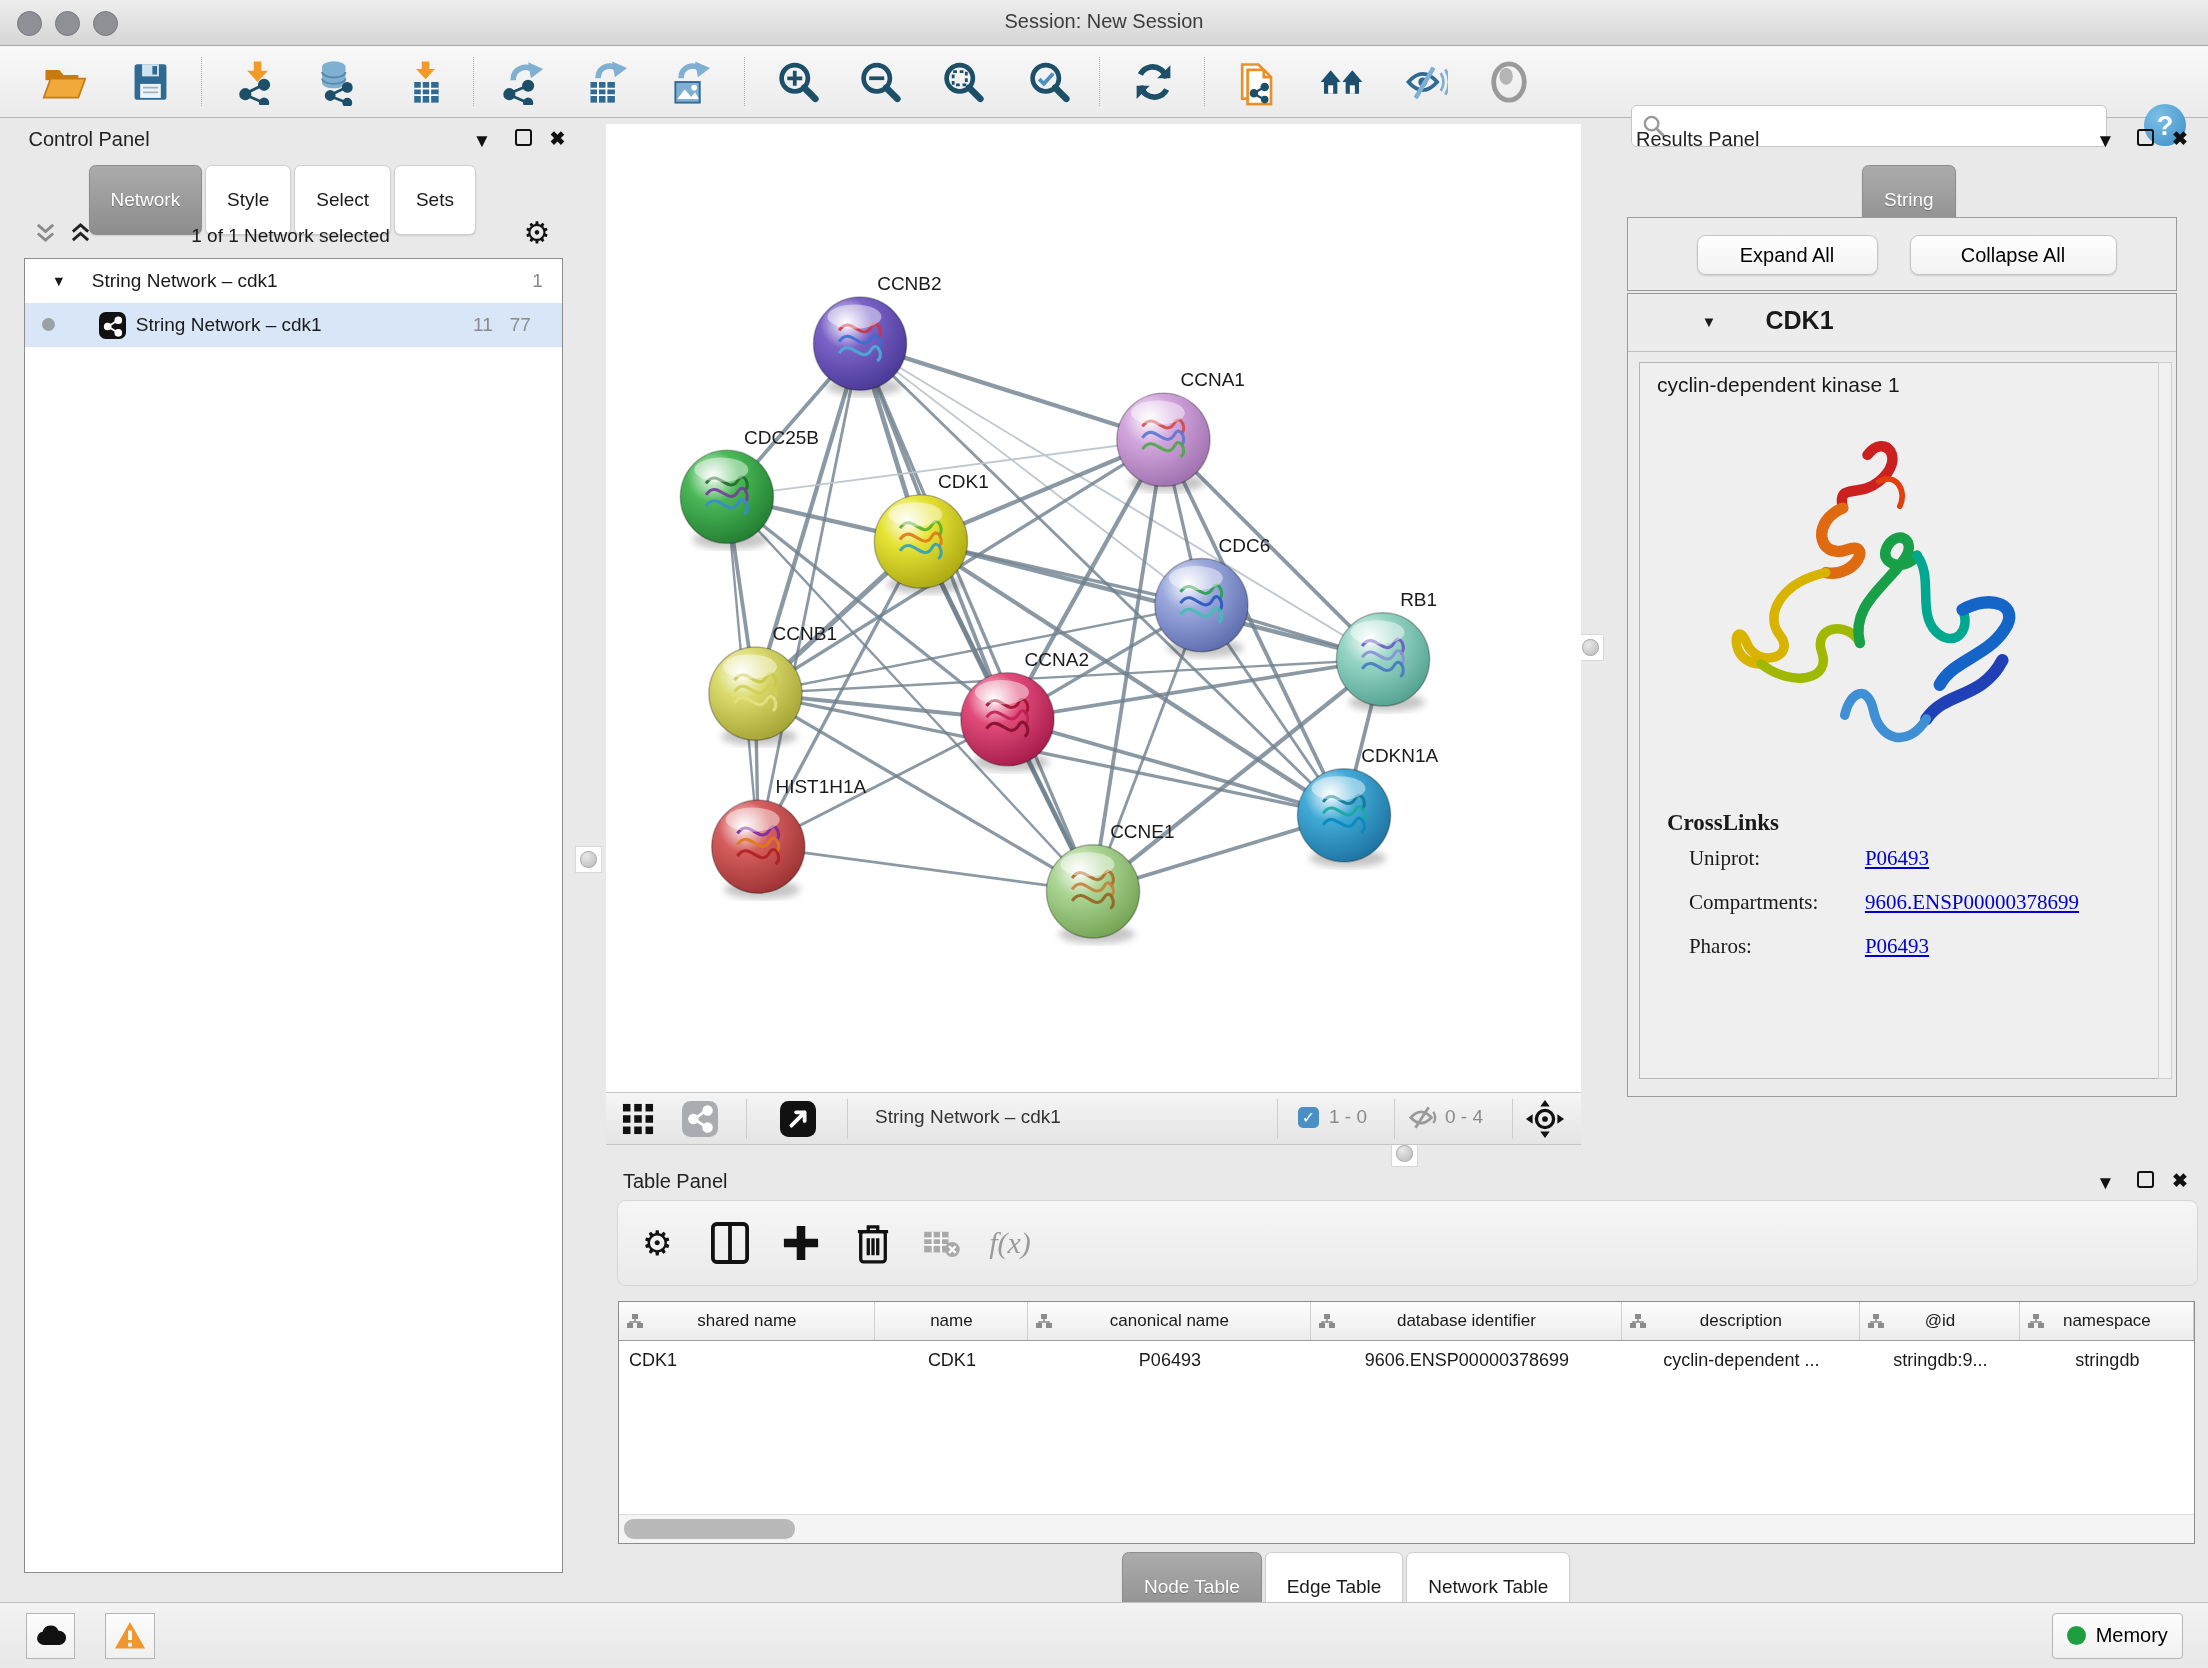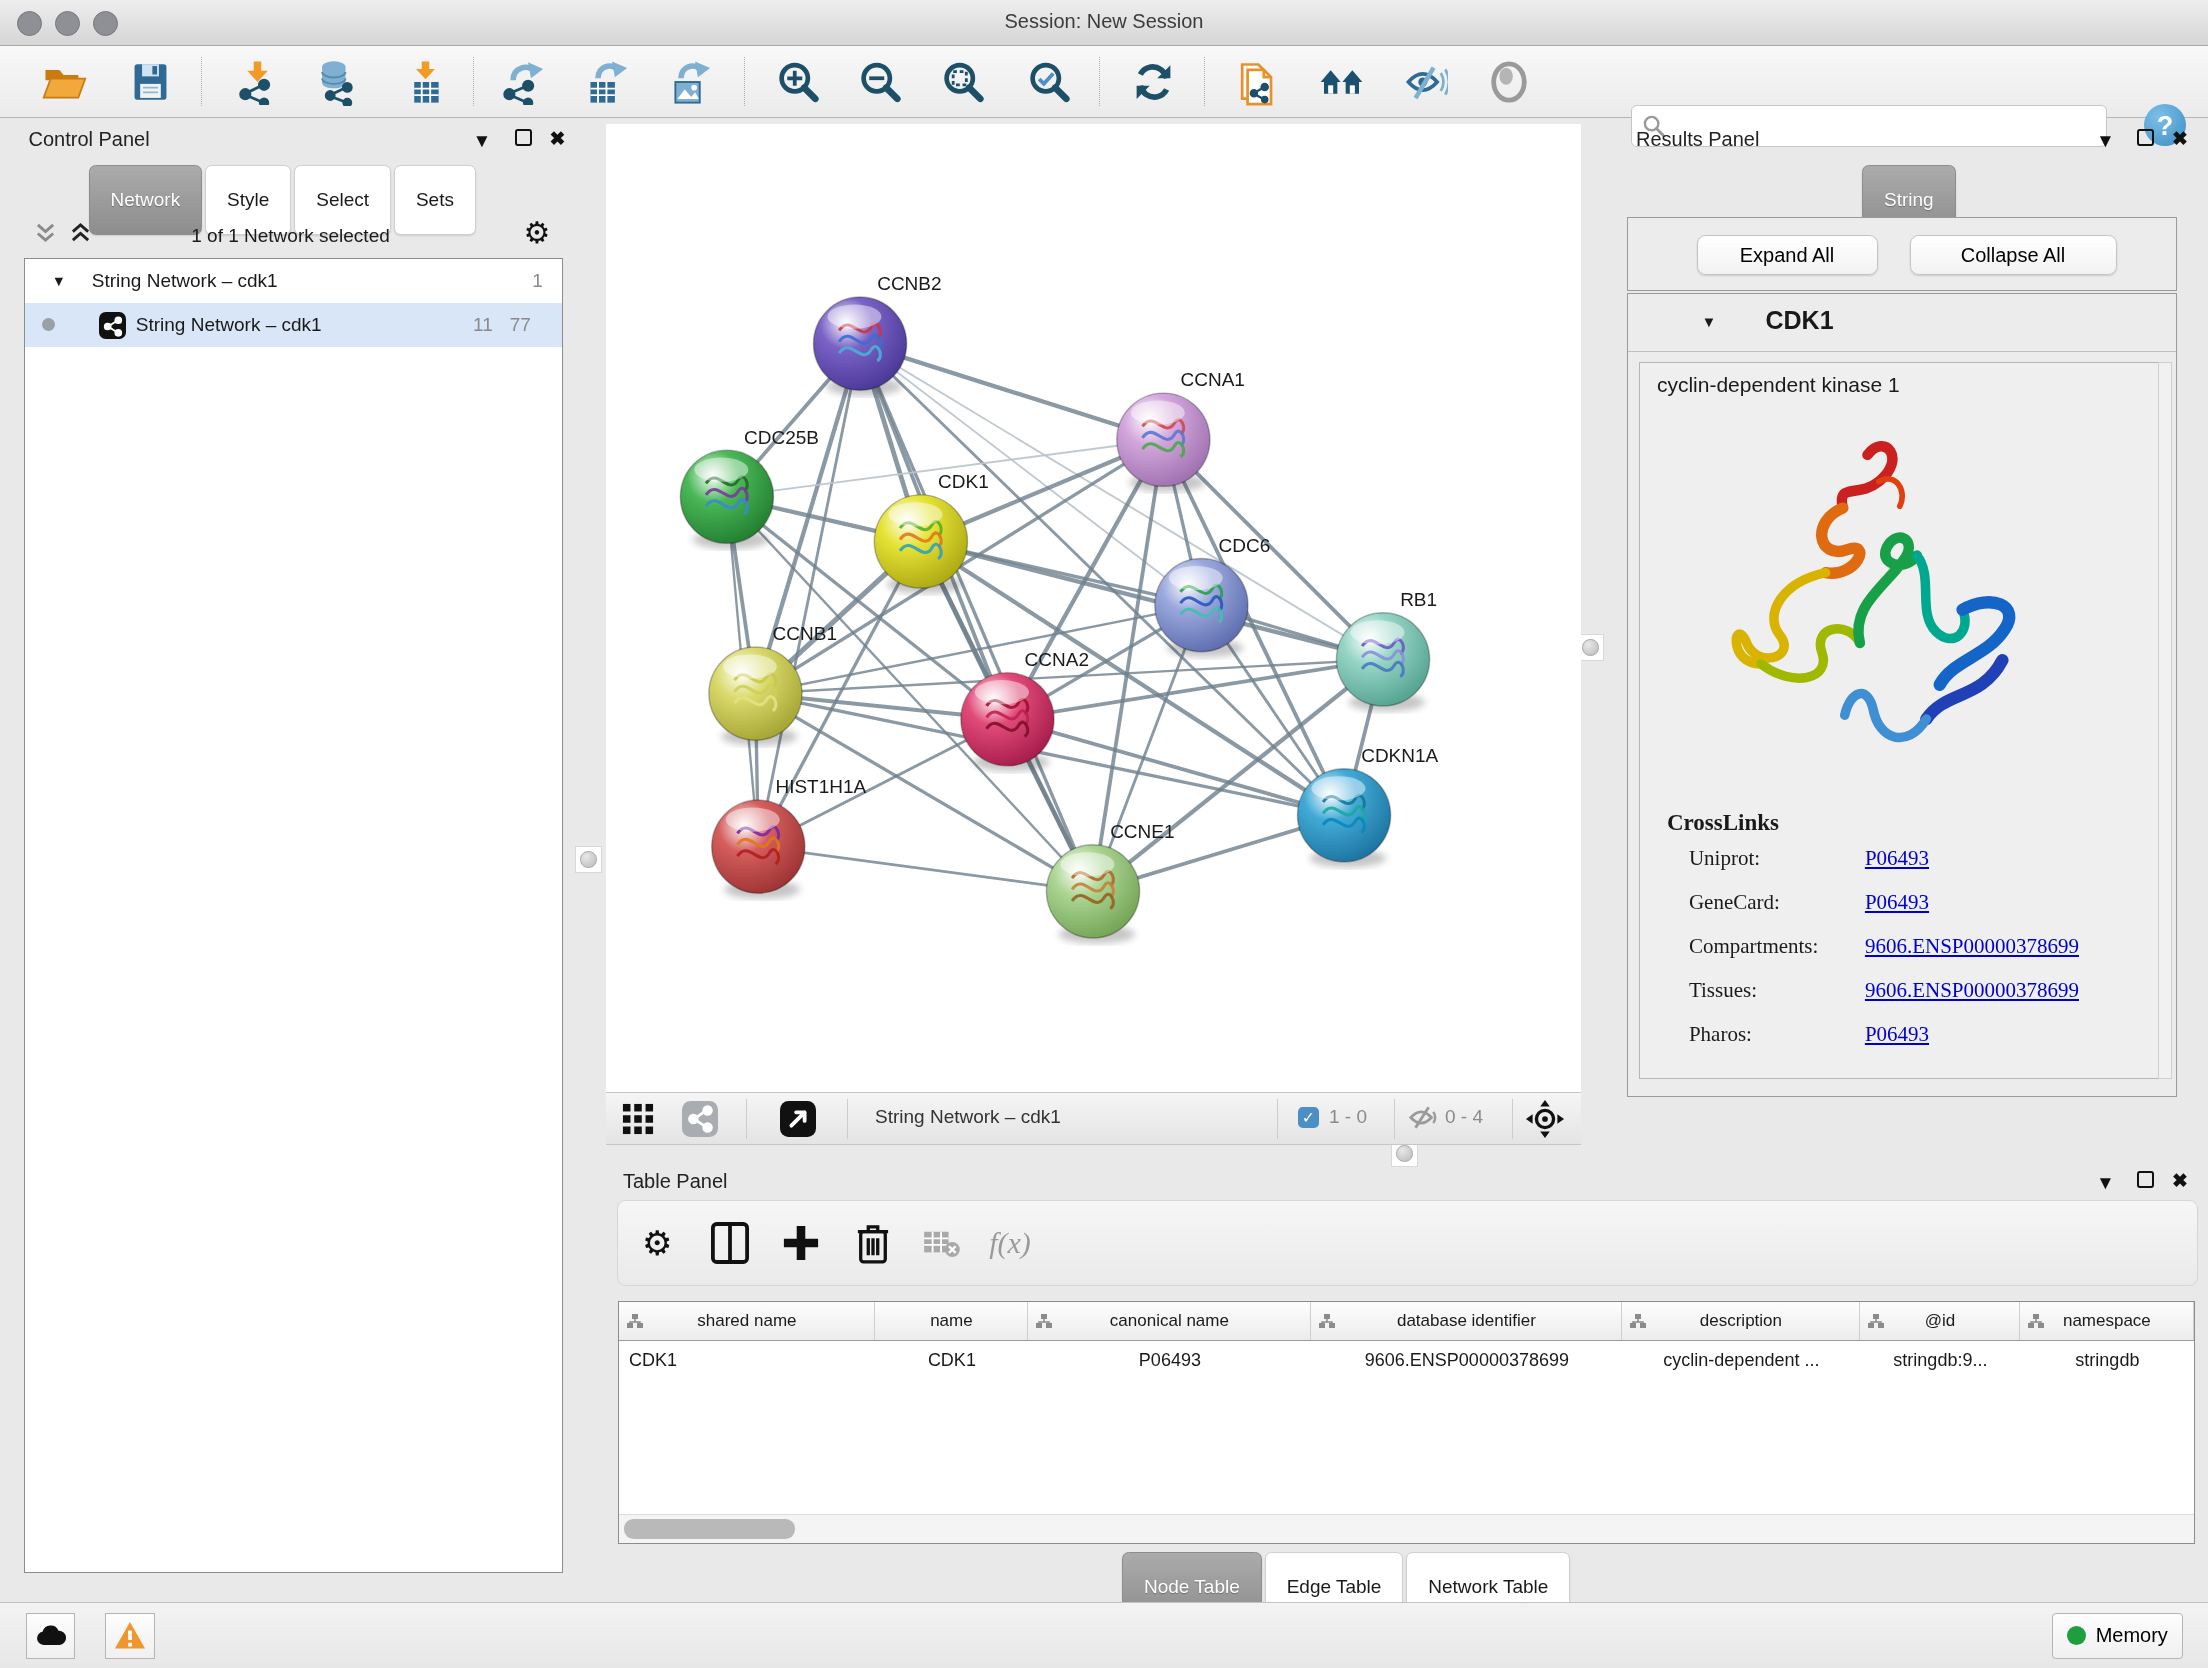--- a/index.html
+++ b/index.html
@@ -633,23 +633,21 @@
           <path d="M262,148 C280,170 262,208 282,228 C300,246 320,228 310,205" stroke="#00a890" stroke-width="10"></path>
           <path d="M310,205 C340,188 372,200 354,226 C336,254 300,258 286,284" stroke="#1565c8" stroke-width="13"></path>
           <path d="M352,258 C330,300 292,290 272,320" stroke="#2040b8" stroke-width="13"></path>
           <path d="M272,320 C252,352 222,342 216,310 C210,284 192,290 186,316" stroke="#3f8fd4" stroke-width="10"></path>
           <path d="M222,70 C240,60 252,80 244,96" stroke="#e04010" stroke-width="6"></path>
         </g>
       </svg>
       <span class="abs serif" style="left:27px;top:447px;font-size:23px;font-weight:bold">CrossLinks</span>
       <div class="abs" style="left:49px;top:483px;width:457px" id="xl-rows">
           <div class="xl-row serif"><span style="display: inline-block; width: 176px;">Uniprot:</span><a href="#">P06493</a></div>
-          <div class="xl-row serif"><span style="display: inline-block; width: 176px;">GeneCard:</span><a href="#">P06493</a></div>
           <div class="xl-row serif"><span style="display: inline-block; width: 176px;">Compartments:</span><a href="#">9606.ENSP00000378699</a></div>
-          <div class="xl-row serif"><span style="display: inline-block; width: 176px;">Tissues:</span><a href="#">9606.ENSP00000378699</a></div>
           <div class="xl-row serif"><span style="display: inline-block; width: 176px;">Pharos:</span><a href="#">P06493</a></div>
         </div>
     </div>
     <div class="abs" style="right:3.8px;top:68px;width:11.4px;height:715px;background:#f1f1f1;border:1px solid #cfcfcf"></div>
   </div>
 </div>
 
 <div class="abs" style="left:606px;top:1162px;width:1603px;height:430px">
   <span class="abs ptitle" style="left:17px;top:7.6px">Table Panel</span>
   <button class="winbtn" style="left:1490px;top:9.5px">▼</button>

